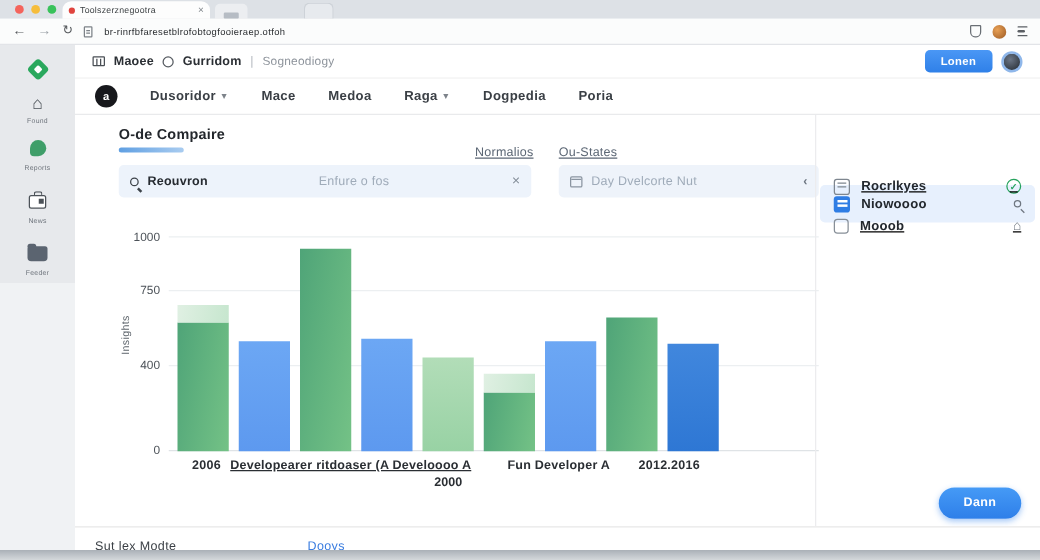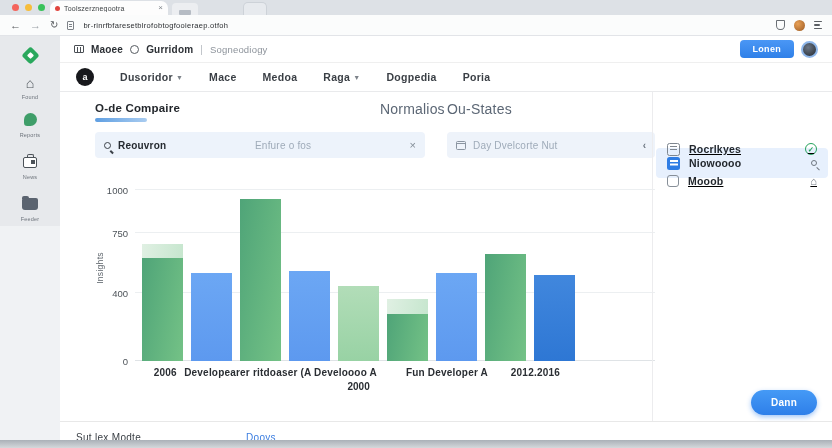--- a/index.html
+++ b/index.html
@@ -72,21 +72,21 @@
     font-size:9px; font-weight:bold; display:flex; align-items:center; justify-content:center; }
   .nav-item { font-size:10.5px; font-weight:bold; color:#3a3f45; letter-spacing:.3px; display:flex; align-items:center; gap:3px; }
   .chev { font-size:7px; color:#7d838a; }
 
   .content { position:absolute; left:0; top:56px; width:772px; height:329px; background:#fff; }
   .panel-main { position:absolute; left:0; top:0; width:592px; height:329px;margin-left:15px; }
   .title-row { position:absolute; left:20px; top:6px; right:0; height:24px; }
   .page-title { font-size:11.5px; font-weight:bold; color:#23272c; letter-spacing:.2px; }
   .title-underline { position:absolute; left:0; top:20px; width:52px; height:4px; border-radius:2px;
     background:linear-gradient(to right,#5f9fe2,#a9ccf0); }
-  .tab-link { position:absolute; top:3px; font-size:14px; color:#5c6775; letter-spacing:.2px; }
+  .tab-link { position:absolute; top:19px; font-size:10px; color:#5c6775; letter-spacing:.2px;text-decoration:underline; }
   .tab-link.t1 { left:285px; } .tab-link.t2 { left:352px; }
 
   .filter-row { position:absolute; left:20px; top:40px; }
   .f-input { position:absolute; top:0; height:26px; background:#edf3fb; border-radius:4px;
     display:flex; align-items:center; padding:4px 9px; gap:7px; }
   .f-search { left:0; width:330px; }
   .f-date { left:352px; width:208px; background:#eef3fa; }
   .mag { width:7px; height:7px; border:1.5px solid #3c4249; border-radius:50%; position:relative; flex:none; }
   .mag::after{ content:""; position:absolute; left:6px; top:7px; width:4px; height:1.5px; background:#3c4249; transform:rotate(45deg); transform-origin:0 0; }
   .f-label { font-size:10px; font-weight:bold; color:#262b31; letter-spacing:.2px; }
@@ -290,21 +290,21 @@
                 <div class="bar c-light-green" style="left: 203px; height: 75px;"></div>
                 <div class="bar c-green" style="left: 252px; height: 47px;">
                   <div class="cap" style="height: 15px;"></div>
                 </div>
                 <div class="bar c-blue" style="left: 301px; height: 88px;"></div>
                 <div class="bar c-green" style="left: 350px; height: 107px;"></div>
                 <div class="bar c-dark-blue" style="left: 399px; height: 86px;"></div>
               </div>
             <div class="xlabels" id="xlabels">
                 <div class="xlabel" style="left: 5.8%;">2006</div>
-                <div class="xlabel" style="left: 28%;">Developearer ritdoaser (A Develoooo A</div>
+                <div class="xlabel" style="left: 28%; text-decoration: underline;">Developearer ritdoaser (A Develoooo A</div>
                 <div class="xlabel" style="left: 60%;">Fun Developer A</div>
                 <div class="xlabel" style="left: 77%;">2012.2016</div>
               </div>
             <div class="xtitle">
                 <span>2000</span>
               </div>
           </div>
         </main>
 
         <aside class="panel-right">

